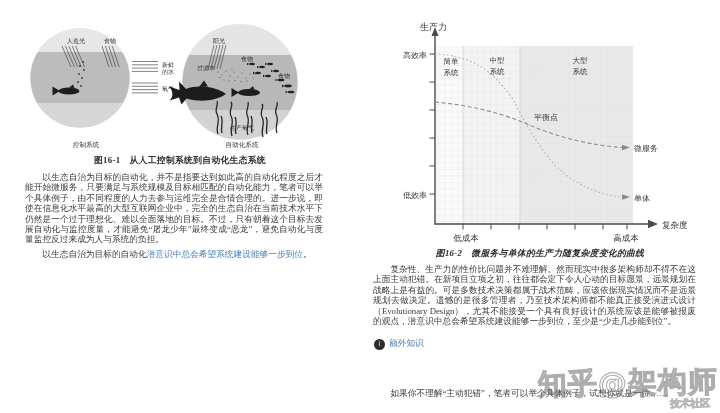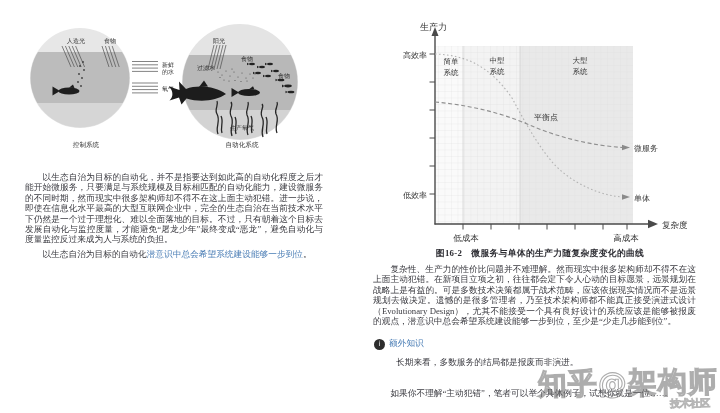--- a/index.html
+++ b/index.html
@@ -6,21 +6,21 @@
   .canvas{
     position:relative;width:720px;height:413px;background:#ffffff;overflow:hidden;
     font-family:"Liberation Serif", serif;color:#3a3a40;
   }
   svg{position:absolute;}
   .fig-caption{
     position:absolute;font-size:8.8px;font-weight:600;color:#2c2c32;
     text-align:center;letter-spacing:.3px;
   }
   #cap1{left:0;top:155px;width:360px;}
-  #cap2{left:360px;top:248px;width:360px;}
+  #cap2{left:360px;top:248px;width:360px;font-style:italic;}
   .text-block{
     position:absolute;font-size:8.7px;line-height:10.4px;text-align:justify;
     color:#3a3a40;
   }
   #left-text{left:25px;top:172px;width:298px;}
   #right-text{left:373px;top:264px;width:323px;}
   .text-block p{margin:0;text-indent:2em;}
   .text-block p + p{margin-top:4.5px;}
   .link{color:#4a7db5;}
   .extra-row{position:absolute;left:374px;top:338px;display:flex;align-items:center;gap:4px;}
@@ -189,23 +189,24 @@
       </g>
       <text x="209" y="22.5" font-size="6.2" fill="#333" text-anchor="middle">阳光</text>
       <text x="196" y="50" font-size="6" fill="#2f2f2f" text-anchor="middle">过滤水</text>
       <text x="237" y="41" font-size="6" fill="#2f2f2f" text-anchor="middle">食物</text>
       <text x="274" y="57.5" font-size="6" fill="#2f2f2f" text-anchor="middle">食物</text>
       <text x="232" y="109.5" font-size="6" fill="#3b3b3b" text-anchor="middle">生产氧气</text>
       <text x="232" y="127" font-size="6.6" fill="#333" text-anchor="middle">自动化系统</text>
     </g>
   </svg>
 
+  <div id="cap1" class="fig-caption">图16-1　从人工控制系统到自动化生态系统</div>
 
   <div id="left-text" class="text-block">
-    <p>以生态自治为目标的自动化，并不是指要达到如此高的自动化程度之后才能开始微服务，只要满足与系统规模及目标相匹配的自动化能力，建设微服务的不同时期，然而现实中很多架构师却不得不在这上面主动犯错。进一步说，即使在信息化水平最高的大型互联网企业中，完全的生态自治在当前技术水平下仍然是一个过于理想化、难以全面落地的目标。不过，只有朝着这个目标去发展自动化与监控度量，才能避免“屠龙少年”最终变成“恶龙”，避免自动化与度量监控反过来成为人与系统的负担。</p>
+    <p>以生态自治为目标的自动化，并不是指要达到如此高的自动化程度之后才能开始微服务，只要满足与系统规模及目标相匹配的自动化能力，笔者可以举个具体例子，由不同程度的人力去参与运维完全是合情合理的。进一步说，即使在信息化水平最高的大型互联网企业中，完全的生态自治在当前技术水平下仍然是一个过于理想化、难以全面落地的目标。不过，只有朝着这个目标去发展自动化与监控度量，才能避免“屠龙少年”最终变成“恶龙”，避免自动化与度量监控反过来成为人与系统的负担。</p>
     <p><span>以生态自治为目标的自动化</span><span class="link">潜意识中总会希望系统建设能够一步到位</span><span>。</span></p>
   </div>
 
   <svg style="left:360px;top:0" width="360" height="246" viewBox="0 0 360 246">
     <defs>
       <pattern id="grid" width="6.5" height="6.5" patternUnits="userSpaceOnUse">
         <path d="M6.5 0 L0 0 0 6.5" fill="none" stroke="#dcdcdc" stroke-width="0.5"></path>
       </pattern>
     </defs>
 
@@ -263,21 +264,20 @@
   <div id="cap2" class="fig-caption">图16-2　微服务与单体的生产力随复杂度变化的曲线</div>
 
   <div id="right-text" class="text-block">
     <p>复杂性、生产力的性价比问题并不难理解。然而现实中很多架构师却不得不在这上面主动犯错。在新项目立项之初，往往都会定下令人心动的目标愿景，远景规划在战略上是有益的。可是多数技术决策都属于战术范畴，应该依据现实情况而不是远景规划去做决定。遗憾的是很多管理者，乃至技术架构师都不能真正接受演进式设计（Evolutionary Design），尤其不能接受一个具有良好设计的系统应该是能够被报废的观点，潜意识中总会希望系统建设能够一步到位，至少是“少走几步能到位”。</p>
   </div>
 
   <div class="extra-row">
     <div class="ek-icon">i</div>
     <div class="ek-label">额外知识</div>
   </div>
-  <div class="ek-note">长期来看，多数服务的结局都是报废而非演进。</div>
 
   <div id="last-line" class="text-block">
     <p>如果你不理解“主动犯错”，笔者可以举个具体例子，试想你就是一位……</p>
   </div>
 
   <div class="watermark">
     <span class="wm1">知乎@架构师</span>
     <span class="wm2">技术社区</span>
   </div>
 

